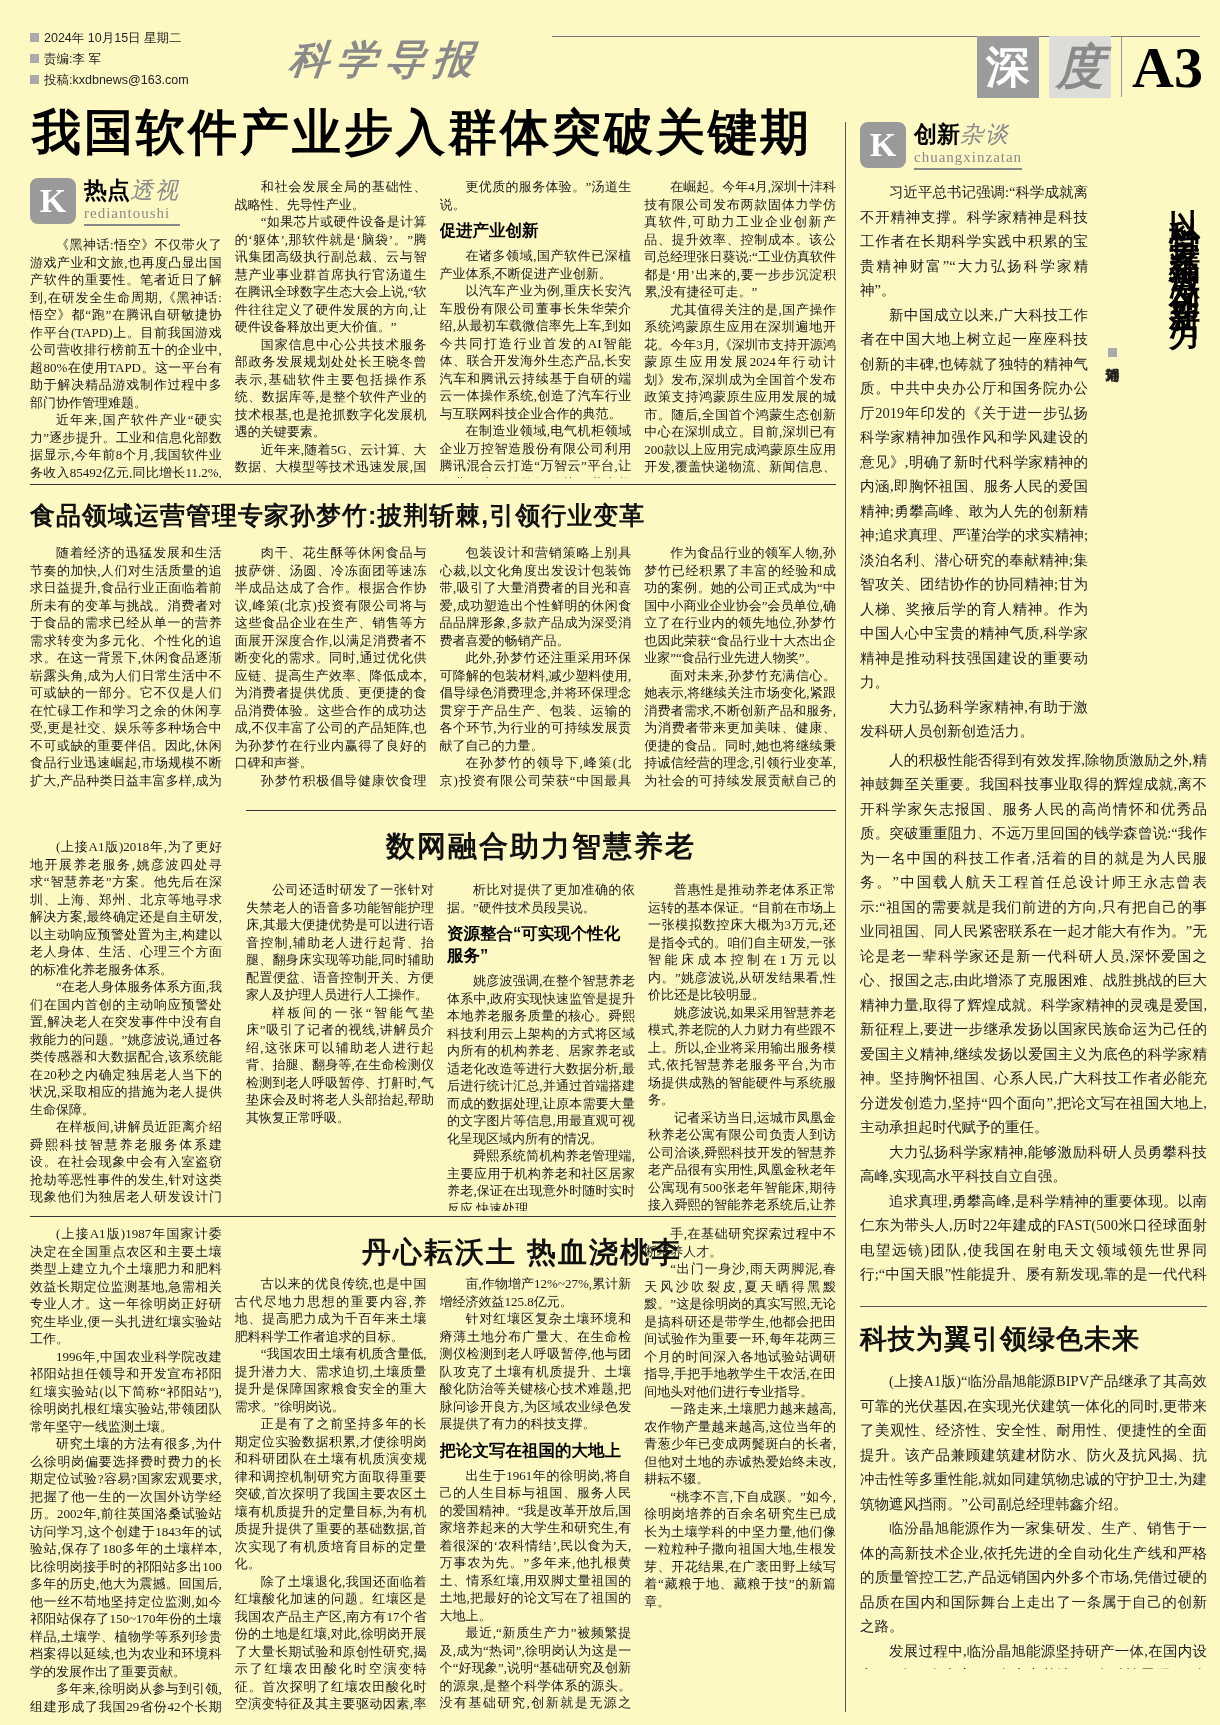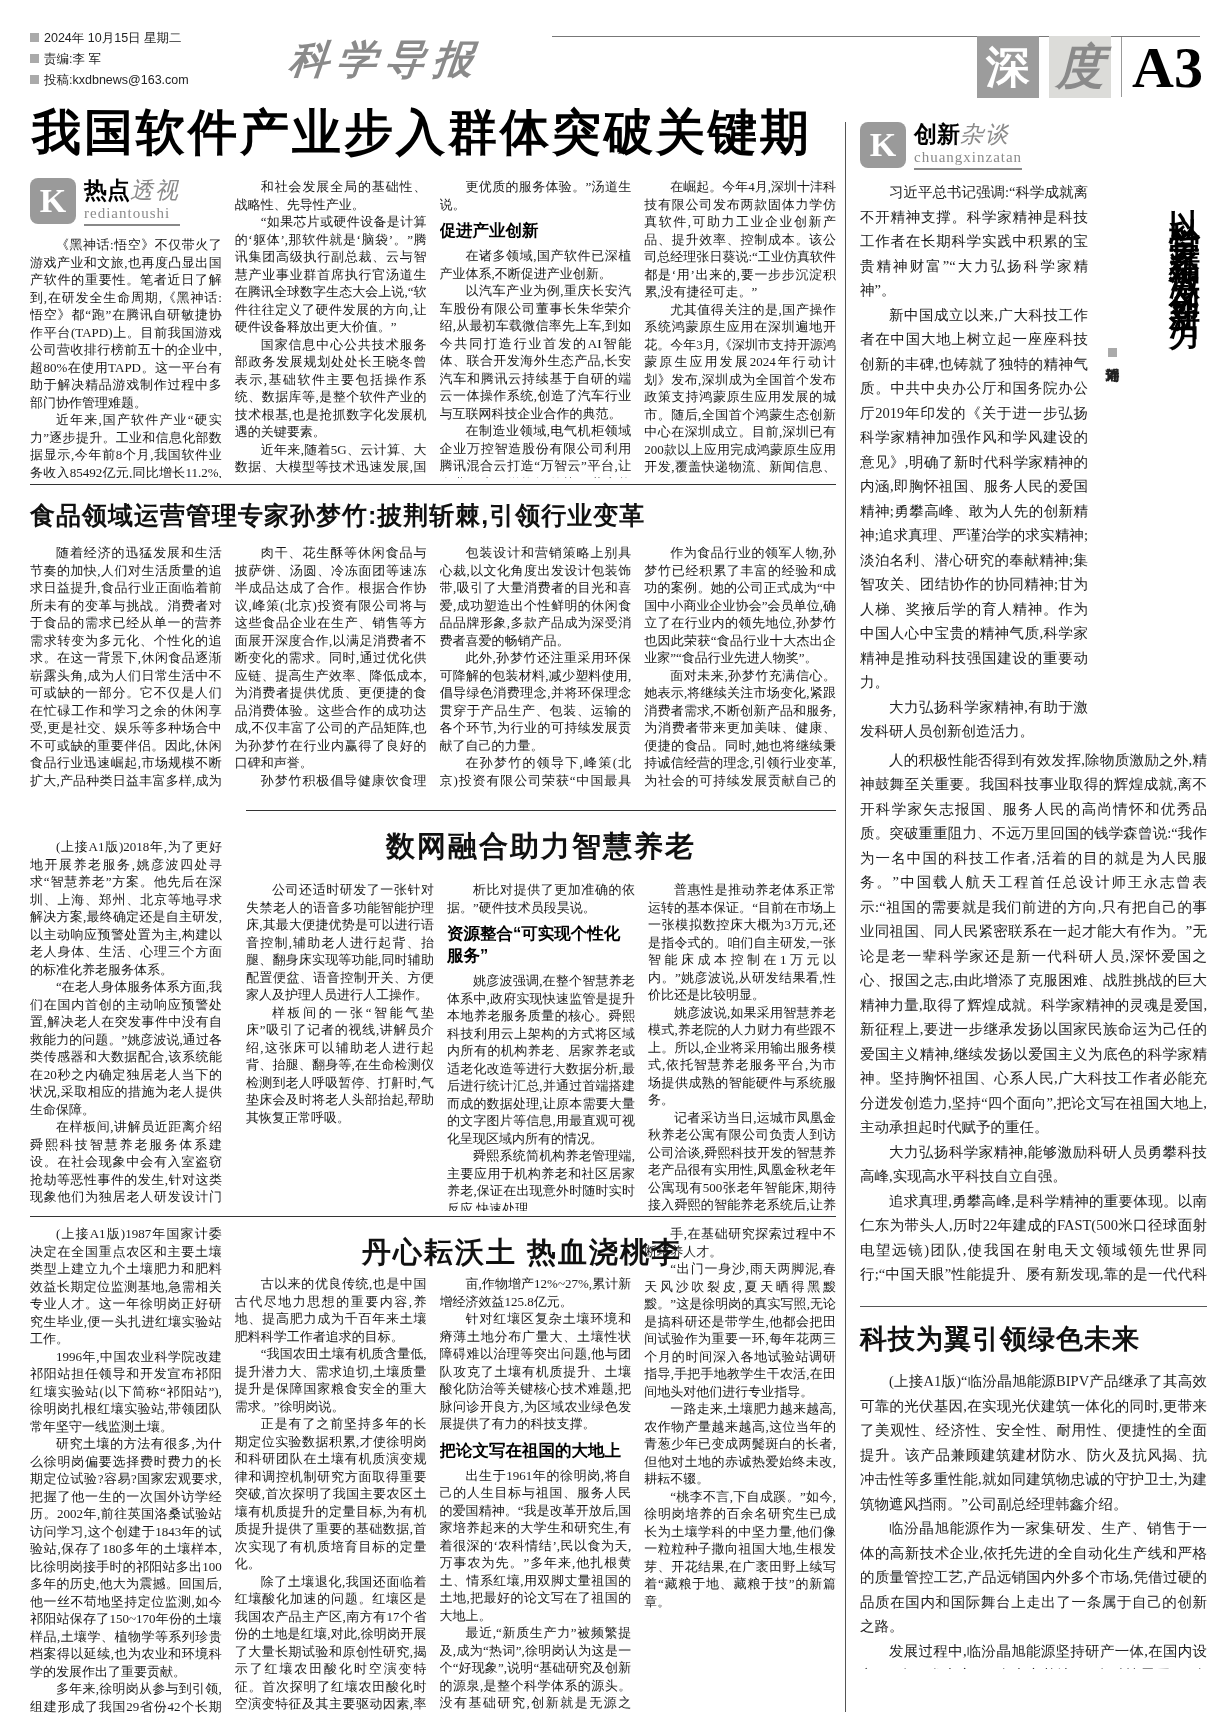--- a/index.html
+++ b/index.html
@@ -1,17 +1,17 @@
 <!DOCTYPE html>
 <html><head>
 <meta charset="utf-8">
 <style>
   * { margin:0; padding:0; box-sizing:border-box; }
   html,body { background:#e8e8e4; }
-  .page { width:1220px; height:1725px; position:relative; background:#ffffff;
+  .page { width:1220px; height:1725px; position:relative; background:#fef9c3;
           font-family:"Liberation Serif",serif; color:#111; overflow:hidden; }
   .topline { position:absolute; left:552px; top:36px; width:648px; height:1px; background:#777; }
 
   
   .main { position:absolute; left:30px; top:16px; width:806px; }
   .mast { display:flex; align-items:flex-start; height:78px; }
   .mast-info { font-family:"Liberation Sans",sans-serif; font-size:12.5px; line-height:21px;
                color:#222; padding-top:12px; width:200px; }
   .mast-info .sq { display:inline-block; width:9px; height:9px; background:#aaa; margin-right:5px; }
   .paper-logo { font-size:40px; color:#8a8a8a; font-weight:bold; font-style:italic;
@@ -225,21 +225,21 @@
             <div>
               <p class="para">古以来的优良传统,也是中国古代尽地力思想的重要内容,养地、提高肥力成为千百年来土壤肥料科学工作者追求的目标。</p>
               <p class="para">“我国农田土壤有机质含量低,提升潜力大、需求迫切,土壤质量提升是保障国家粮食安全的重大需求。”徐明岗说。</p>
               <p class="para">正是有了之前坚持多年的长期定位实验数据积累,才使徐明岗和科研团队在土壤有机质演变规律和调控机制研究方面取得重要突破,首次探明了我国主要农区土壤有机质提升的定量目标,为有机质提升提供了重要的基础数据,首次实现了有机质培育目标的定量化。</p>
               <p class="para">除了土壤退化,我国还面临着红壤酸化加速的问题。红壤区是我国农产品主产区,南方有17个省份的土地是红壤,对此,徐明岗开展了大量长期试验和原创性研究,揭示了红壤农田酸化时空演变特征。首次探明了红壤农田酸化时空演变特征及其主要驱动因素,率先证实了化学氮肥施用是红壤农田酸化的主要驱动力,明确了化学氮肥驱动农田酸化的贡献率达66%以上。他开创的调酸增产技术模式近3年在湖南、江西、福建等省累计推广10820万</p>
             </div>
           </div>
         <div class="col soil-pad">
             <div>
               <p class="para">亩,作物增产12%~27%,累计新增经济效益125.8亿元。</p>
-              <p class="para">针对红壤区复杂土壤环境和瘠薄土地分布广量大、土壤性状障碍难以治理等突出问题,他与团队攻克了土壤有机质提升、土壤酸化防治等关键核心技术难题,把脉问诊开良方,为区域农业绿色发展提供了有力的科技支撑。</p>
+              <p class="para">针对红壤区复杂土壤环境和瘠薄土地分布广量大、在生命检测仪检测到老人呼吸暂停,他与团队攻克了土壤有机质提升、土壤酸化防治等关键核心技术难题,把脉问诊开良方,为区域农业绿色发展提供了有力的科技支撑。</p>
               <h4 class="colsub">把论文写在祖国的大地上</h4>
               <p class="para">出生于1961年的徐明岗,将自己的人生目标与祖国、服务人民的爱国精神。“我是改革开放后,国家培养起来的大学生和研究生,有着很深的‘农科情结’,民以食为天,万事农为先。”多年来,他扎根黄土、情系红壤,用双脚丈量祖国的土地,把最好的论文写在了祖国的大地上。</p>
               <p class="para">最近,“新质生产力”被频繁提及,成为“热词”,徐明岗认为这是一个“好现象”,说明“基础研究及创新的源泉,是整个科学体系的源头。没有基础研究,创新就是无源之水、无本之木。”与党和国家机遇同频,我国在基础研究领域的投入逐年增加,他也正和团队一起从基础研究入</p>
             </div>
           </div>
         <div class="col">
             <div>
               <p class="para">手,在基础研究探索过程中不断培养人才。</p>
               <p class="para">“出门一身沙,雨天两脚泥,春天风沙吹裂皮,夏天晒得黑黢黢。”这是徐明岗的真实写照,无论是搞科研还是带学生,他都会把田间试验作为重要一环,每年花两三个月的时间深入各地试验站调研指导,手把手地教学生干农活,在田间地头对他们进行专业指导。</p>
               <p class="para">一路走来,土壤肥力越来越高,农作物产量越来越高,这位当年的青葱少年已变成两鬓斑白的长者,但他对土地的赤诚热爱始终未改,耕耘不辍。</p>

